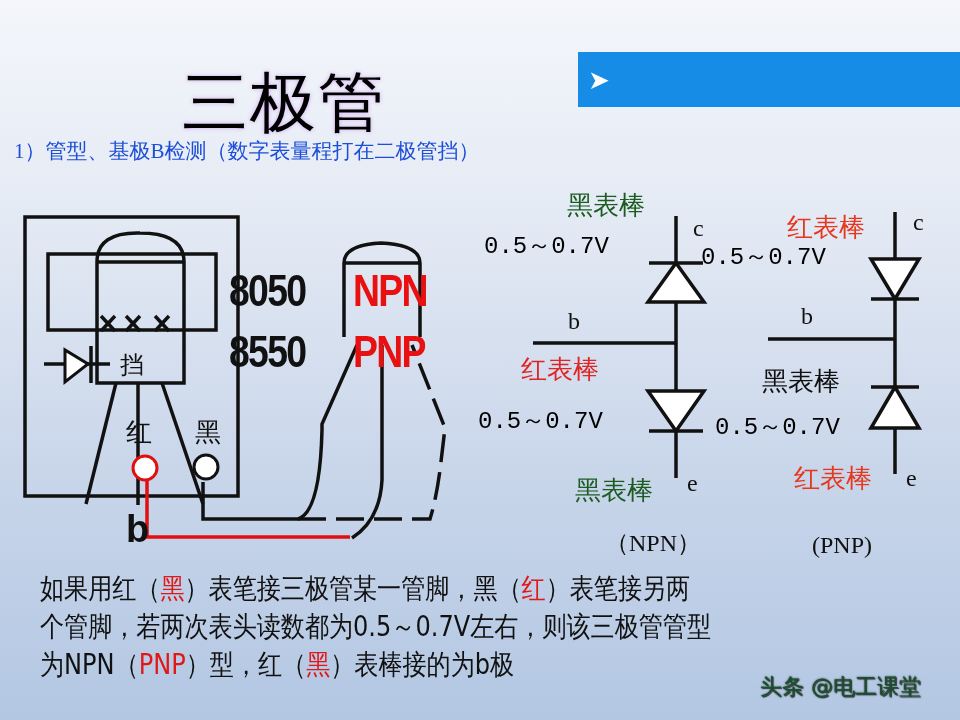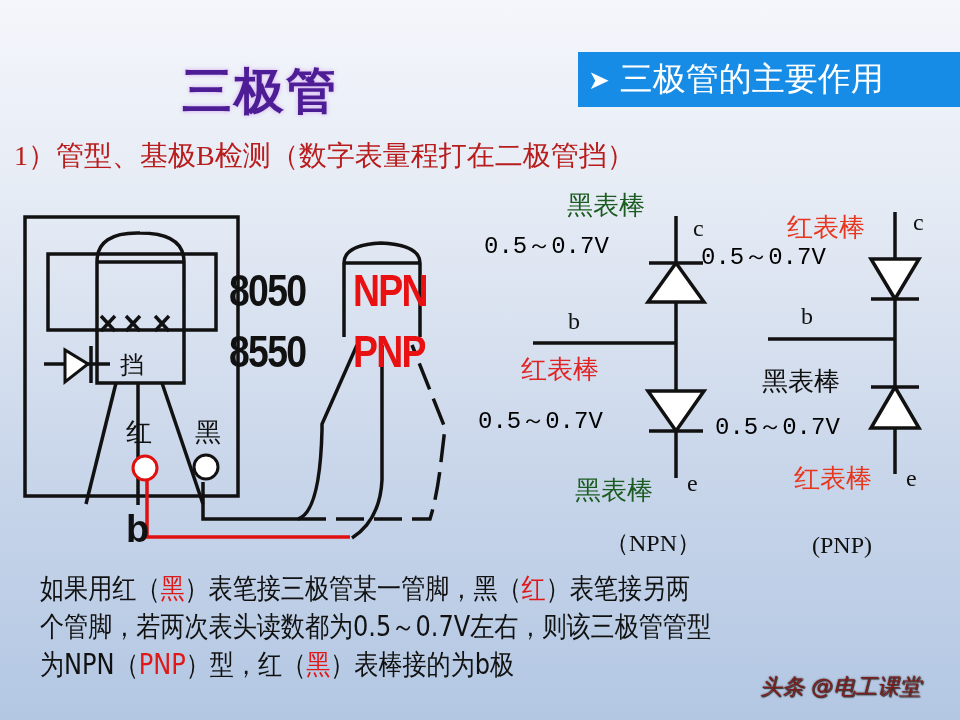--- a/index.html
+++ b/index.html
@@ -4,54 +4,53 @@
 <style>
   * { margin:0; padding:0; box-sizing:border-box; }
   html, body { width:960px; height:720px; overflow:hidden; }
   body {
     position:relative;
     background: linear-gradient(180deg, #f4f6fb 0%, #e4eaf4 30%, #c9d6ea 65%, #b3c7e3 100%);
     font-family: "DejaVu Serif", "Liberation Serif", serif;
   }
   .abs { position:absolute; white-space:nowrap; }
   .title {
-    left:182px; top:58px; font-size:50px; font-weight:bold; color:#4c1d95;
+    left:182px; top:58px; font-size:66px; font-weight:normal; color:#000000;
     font-family:"DejaVu Sans", sans-serif; letter-spacing:2px;
     text-shadow: 0 0 4px rgba(170,40,230,0.35);
   }
   .banner {
     left:578px; top:52px; width:382px; height:55px; background:#168ce6;
     color:#fff; font-family:"DejaVu Sans", sans-serif; font-size:33px;
     display:flex; align-items:center; padding-left:10px;
   }
   .banner .arrow { font-size:26px; margin-right:10px; }
-  .subtitle { left:14px; top:137px; font-size:28px; color:#b91c1c; font-family:"Liberation Serif","DejaVu Serif",serif; }
+  .subtitle { left:14px; top:137px; font-size:21px; color:#1d4ed8; font-family:"Liberation Serif","DejaVu Serif",serif; }
   .cn { font-family:"DejaVu Sans", sans-serif; }
   .green { color:#1c5c22; }
   .red { color:#e8371f; }
   .black { color:#111; }
   .label-md { font-size:26px; }
   .volt { font-size:24px; color:#000000; font-family:"Liberation Mono","DejaVu Sans Mono",monospace; }
   .pin { font-size:24px; color:#111; font-family:"Liberation Serif",serif; }
   .model { font-family:"Liberation Sans", sans-serif; font-weight:bold; font-size:44px; letter-spacing:-2px; transform:scaleX(0.85); transform-origin:left; }
   .para {
     left:40px; top:570px; width:900px; font-size:28px; line-height:38px; color:#111;
     font-family:"DejaVu Sans", sans-serif; transform:scaleX(0.86); transform-origin:left top; white-space:normal; width:1040px;
   }
   .para .hl { color:#e01818; }
-  .watermark { left:760px; top:672px; font-size:22px; color:#7f1d1d; font-family:"DejaVu Sans",sans-serif; text-shadow:0 0 2px #333, 1px 1px 1px #333;font-style:italic; }
+  .watermark { left:760px; top:672px; font-size:22px; color:#14532d; font-family:"DejaVu Sans",sans-serif; text-shadow:0 0 2px #333, 1px 1px 1px #333; }
   svg.diagram { position:absolute; left:0; top:0; }
 </style>
 </head>
 <body>
 
 <div class="abs title">三极管</div>
 <div class="abs banner">
   <span class="arrow">➤</span>
-  <span>三极管的主要作用</span>
 </div>
 <div class="abs subtitle">1）管型、基极B检测（数字表量程打在二极管挡）</div>
 
 <svg class="diagram" width="960" height="720">
   <g stroke="#111" stroke-width="3.5" fill="none">
 
     <rect x="25" y="217" width="213" height="279"></rect>
 
     <rect x="48" y="254" width="168" height="76"></rect>
 

